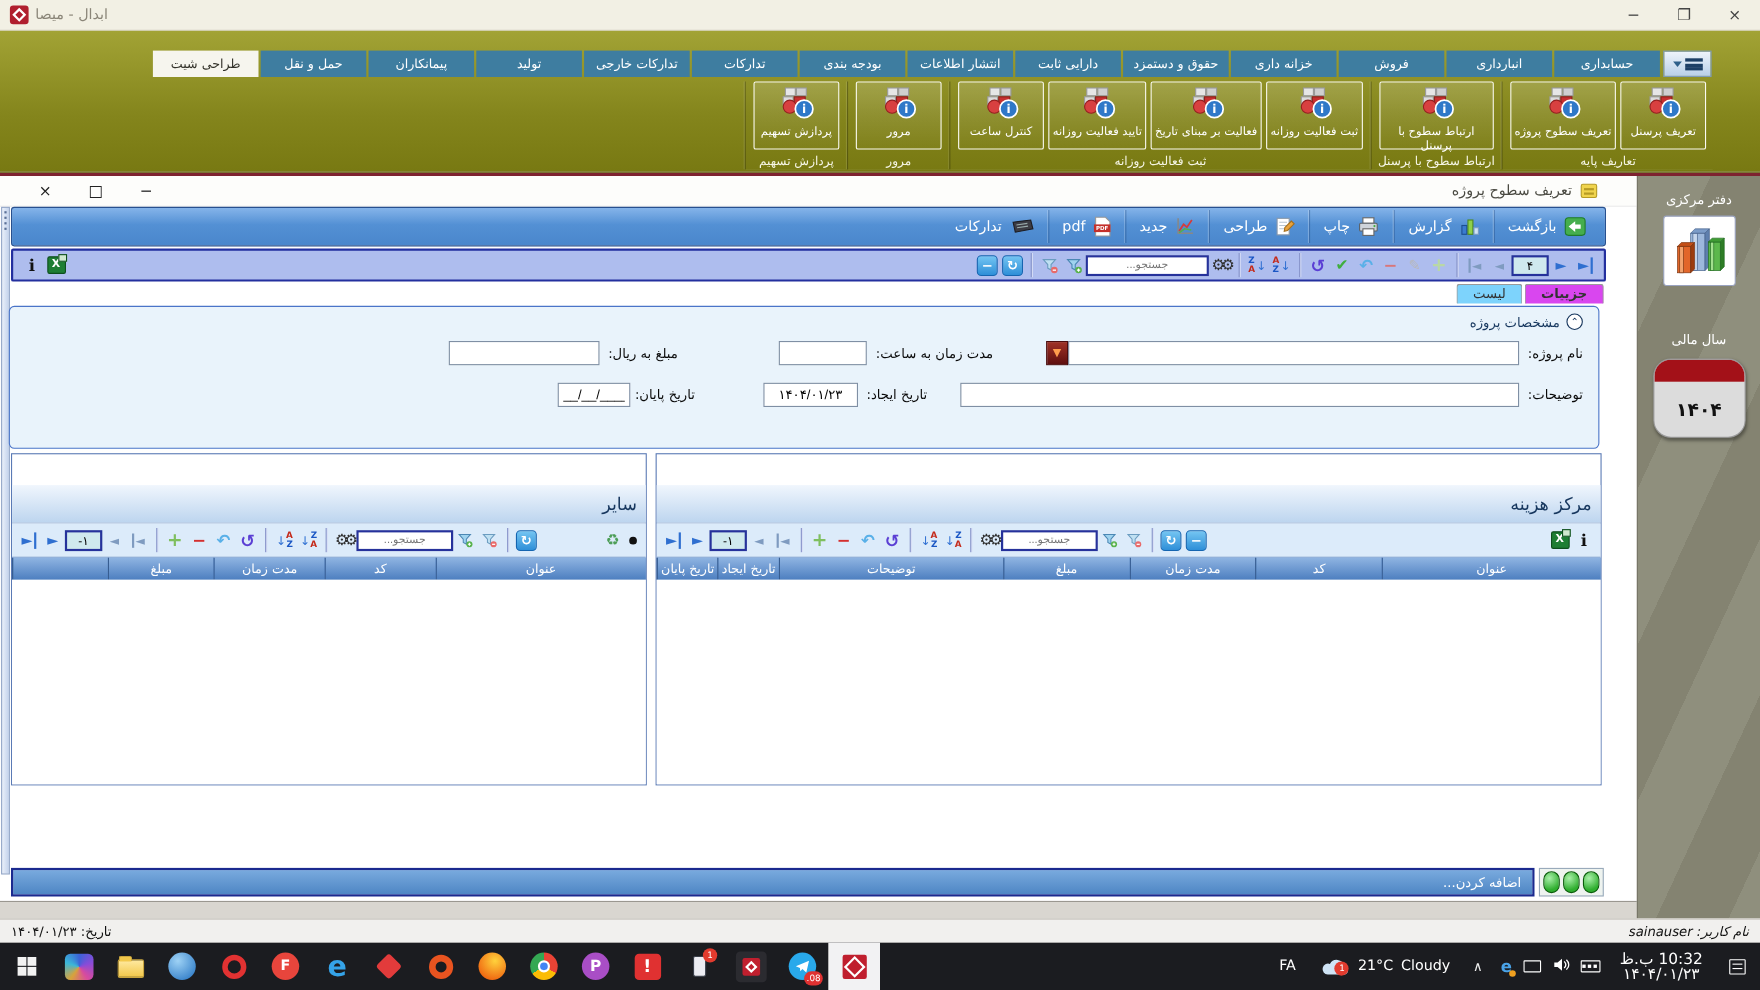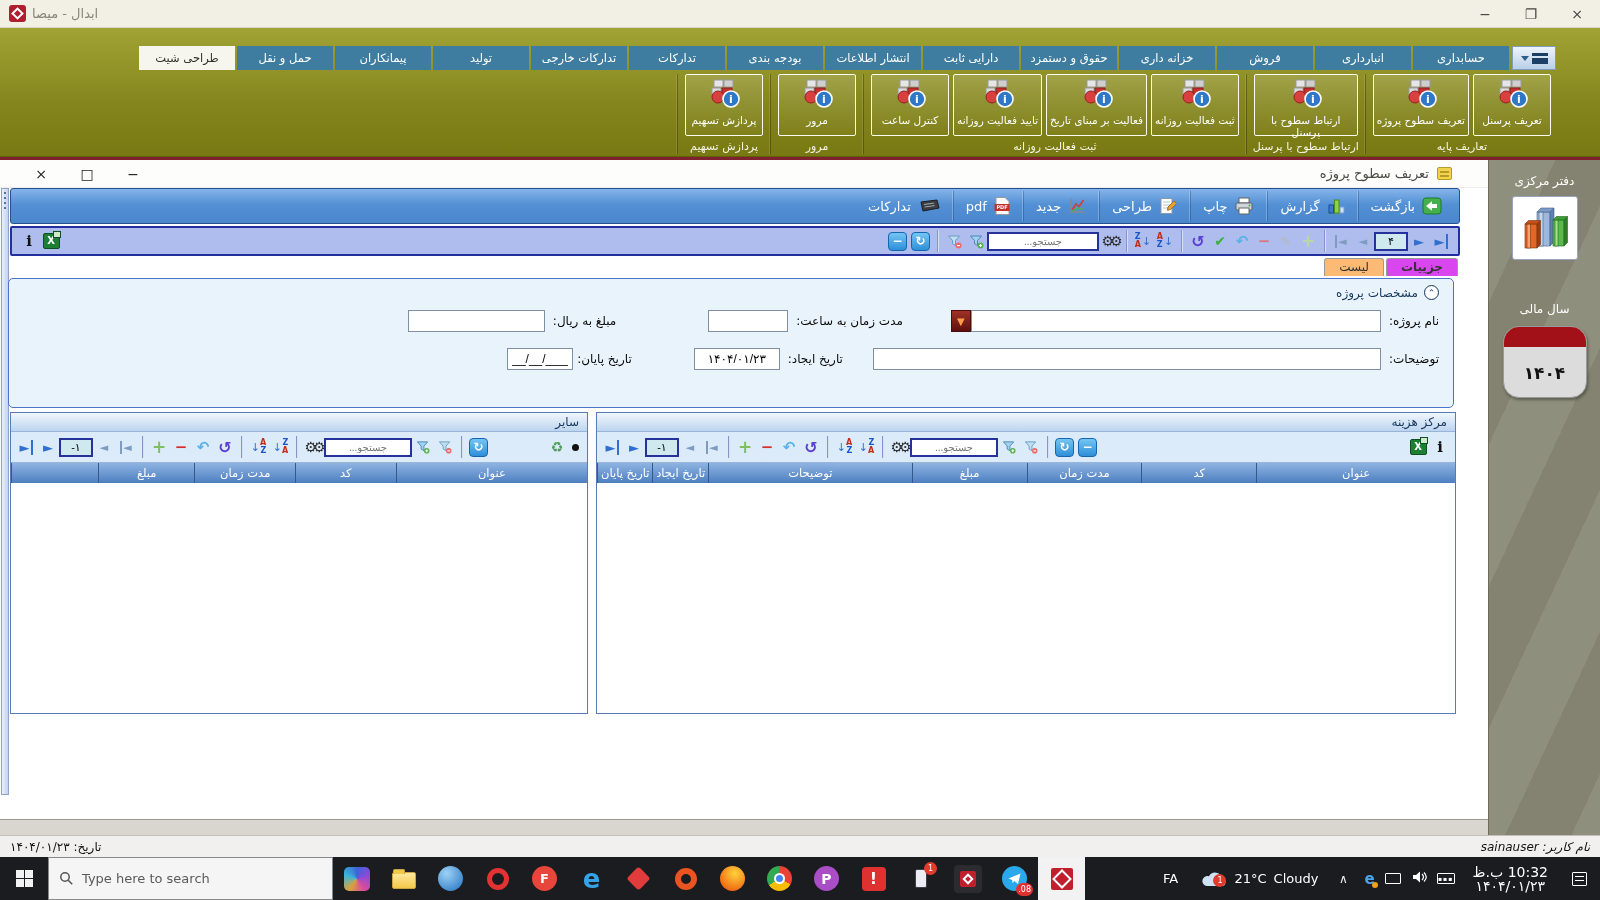--- a/index.html
+++ b/index.html
@@ -120,21 +120,21 @@
     font-size:11px; text-align:center; direction:ltr; }
   .info-i { font-family:"DejaVu Serif","Liberation Serif",serif; font-weight:bold; font-size:15px; color:#111; }
   .xls { width:17px; height:16px; background:#1e7e34; border:1px solid #0d4f1d; border-radius:2px;
     color:#fff; font-size:10px; font-weight:bold; text-align:center; line-height:14px; position:relative; }
   .xls::after { content:""; position:absolute; right:-2px; top:-3px; width:6px; height:5px;
     background:#cfe9cf; border:1px solid #0d4f1d; }
 
   
   .doc-tabs { position:absolute; top:98px; right:30px; display:flex; direction:rtl; }
   .dtab { padding:1px 14px 2px; font-size:12px; color:#333; border:1px solid #9a9a9a; border-bottom:none;
-    border-radius:3px 3px 0 0; background:#fdba74; margin-left:2px; }
+    border-radius:3px 3px 0 0; background:#7dd3fc; margin-left:2px; }
   .dtab.active { background:#d946ef; font-weight:bold; }
 
   
   .form-sec { position:absolute; top:118px; left:8px; right:34px; height:130px;
     background:#e9f3fb; border:1px solid #4a74c8; border-radius:5px; direction:rtl;
     padding:6px 14px; font-size:12px; color:#0a0a0a; }
   .sec-head { display:flex; align-items:center; gap:6px; color:#17375e; margin-bottom:10px; }
   .chev { width:15px; height:15px; border:1px solid #17375e; border-radius:50%;
     display:flex; align-items:center; justify-content:center; font-size:9px; color:#17375e; background:#fff; }
   .frow { display:flex; direction:rtl; align-items:center; margin-bottom:16px; }
@@ -142,22 +142,22 @@
   .fin { height:22px; border:1px solid #7f8fa4; background:#fff; direction:rtl;
     font-size:12px; padding:0 4px; }
   .dd-red { width:20px; height:22px; background:linear-gradient(#a03226,#5f0f0f); border:1px solid #4c0c0c;
     color:#ff9d4d; font-size:10px; display:flex; align-items:center; justify-content:center; }
 
   
   .panels { position:absolute; top:252px; left:10px; right:32px; height:302px;
     display:flex; direction:rtl; gap:8px; }
   .panel { border:1px solid #5a7ab5; background:#fff; display:flex; flex-direction:column; min-width:0; }
   .panel.p0 { flex:0 0 860px;justify-content:space-between; } .panel.p1 { flex:1; }
-  .p-title { height:19px; background:linear-gradient(#f0f6fd,#bdd5ef); color:#17375e; font-size:12px;
-    display:flex; align-items:center; padding:0 8px; direction:rtl; border-bottom:1px solid #9ab4d8; }
+  .p-title { height:35px; background:linear-gradient(#f0f6fd,#bdd5ef); color:#17375e; font-size:16px;
+    display:flex; align-items:center; padding:0 8px; direction:rtl; border-bottom:1px solid #9ab4d8;margin-top:28px; }
   .p-tools { height:31px; background:#dcebfa; border-bottom:1px solid #9ab4d8;
     display:flex; align-items:center; padding:0 4px; }
   .p-tools .search { width:88px; }
   .p-head { height:20px; display:flex; direction:rtl; background:#4d7fc0; }
   .p-head .hc { background:linear-gradient(#8fb4e2,#4d7fc0); color:#fff; font-size:11.5px;
     display:flex; align-items:center; justify-content:center; border-left:1px solid #35598c;
     white-space:nowrap; overflow:hidden; }
   .p-body { flex:1; background:#fff; }
   .spacer { flex:1 1 auto; }
   .dot { width:7px; height:7px; border-radius:50%; background:#111; margin:0 4px; }
@@ -688,20 +688,30 @@
           <span class="hc" style="flex:2.1">عنوان</span>
           <span class="hc" style="flex:1.1">کد</span>
           <span class="hc" style="flex:1.1">مدت زمان</span>
           <span class="hc" style="flex:1.05">مبلغ</span>
           <span class="hc" style="flex:0.95"></span>
         </div>
         <div class="p-body"></div>
       </div>
     </div>
 
+    <div class="dw-footer">
+      <div class="green-box">
+        <span class="goval"></span>
+        <span class="goval"></span>
+        <span class="goval"></span>
+      </div>
+      <div class="blue-bar">
+        <span>اضافه کردن...</span>
+      </div>
+    </div>
   </div>
 
   <div class="sidebar">
     <div class="sb-label">دفتر مرکزی</div>
     <div class="sb-iconbox">
       <svg width="50" height="48" viewBox="0 0 50 48">
         <g stroke="#44608a" stroke-width="0.6">
           <rect x="17" y="8" width="13" height="34" fill="#9db8dc"></rect>
           <rect x="19" y="8" width="4" height="34" fill="#c6d6ec"></rect>
           <path d="M17 8 l4 -4 h13 l-4 4z" fill="#7c9cc8"></path>
@@ -736,27 +746,20 @@
 
 <div class="taskbar">
   <div class="tb-start">
     <span class="winlogo">
         <i></i>
         <i></i>
         <i></i>
         <i></i>
       </span>
   </div>
-  <div class="tb-search">
-    <svg width="15" height="15" viewBox="0 0 15 15">
-      <circle cx="6" cy="6" r="4.2" fill="none" stroke="#555" stroke-width="1.5"></circle>
-      <line x1="9.2" y1="9.2" x2="13.2" y2="13.2" stroke="#555" stroke-width="1.5"></line>
-      </svg>
-    <span>Type here to search</span>
-  </div>
   <div class="tb-ic">
     <span class="tile" style="background:conic-gradient(#3b63d8,#8a4bd8,#d84b9e,#d8a23b,#3bb7d8,#3b63d8);width:26px;height:24px;border-radius:5px;"></span>
   </div>
   <div class="tb-ic">
       <span class="folder"></span>
     </div>
   <div class="tb-ic">
       <span class="disc" style="background:radial-gradient(circle at 35% 30%,#9ed2f5,#1f6fc0);"></span>
     </div>
   <div class="tb-ic">

